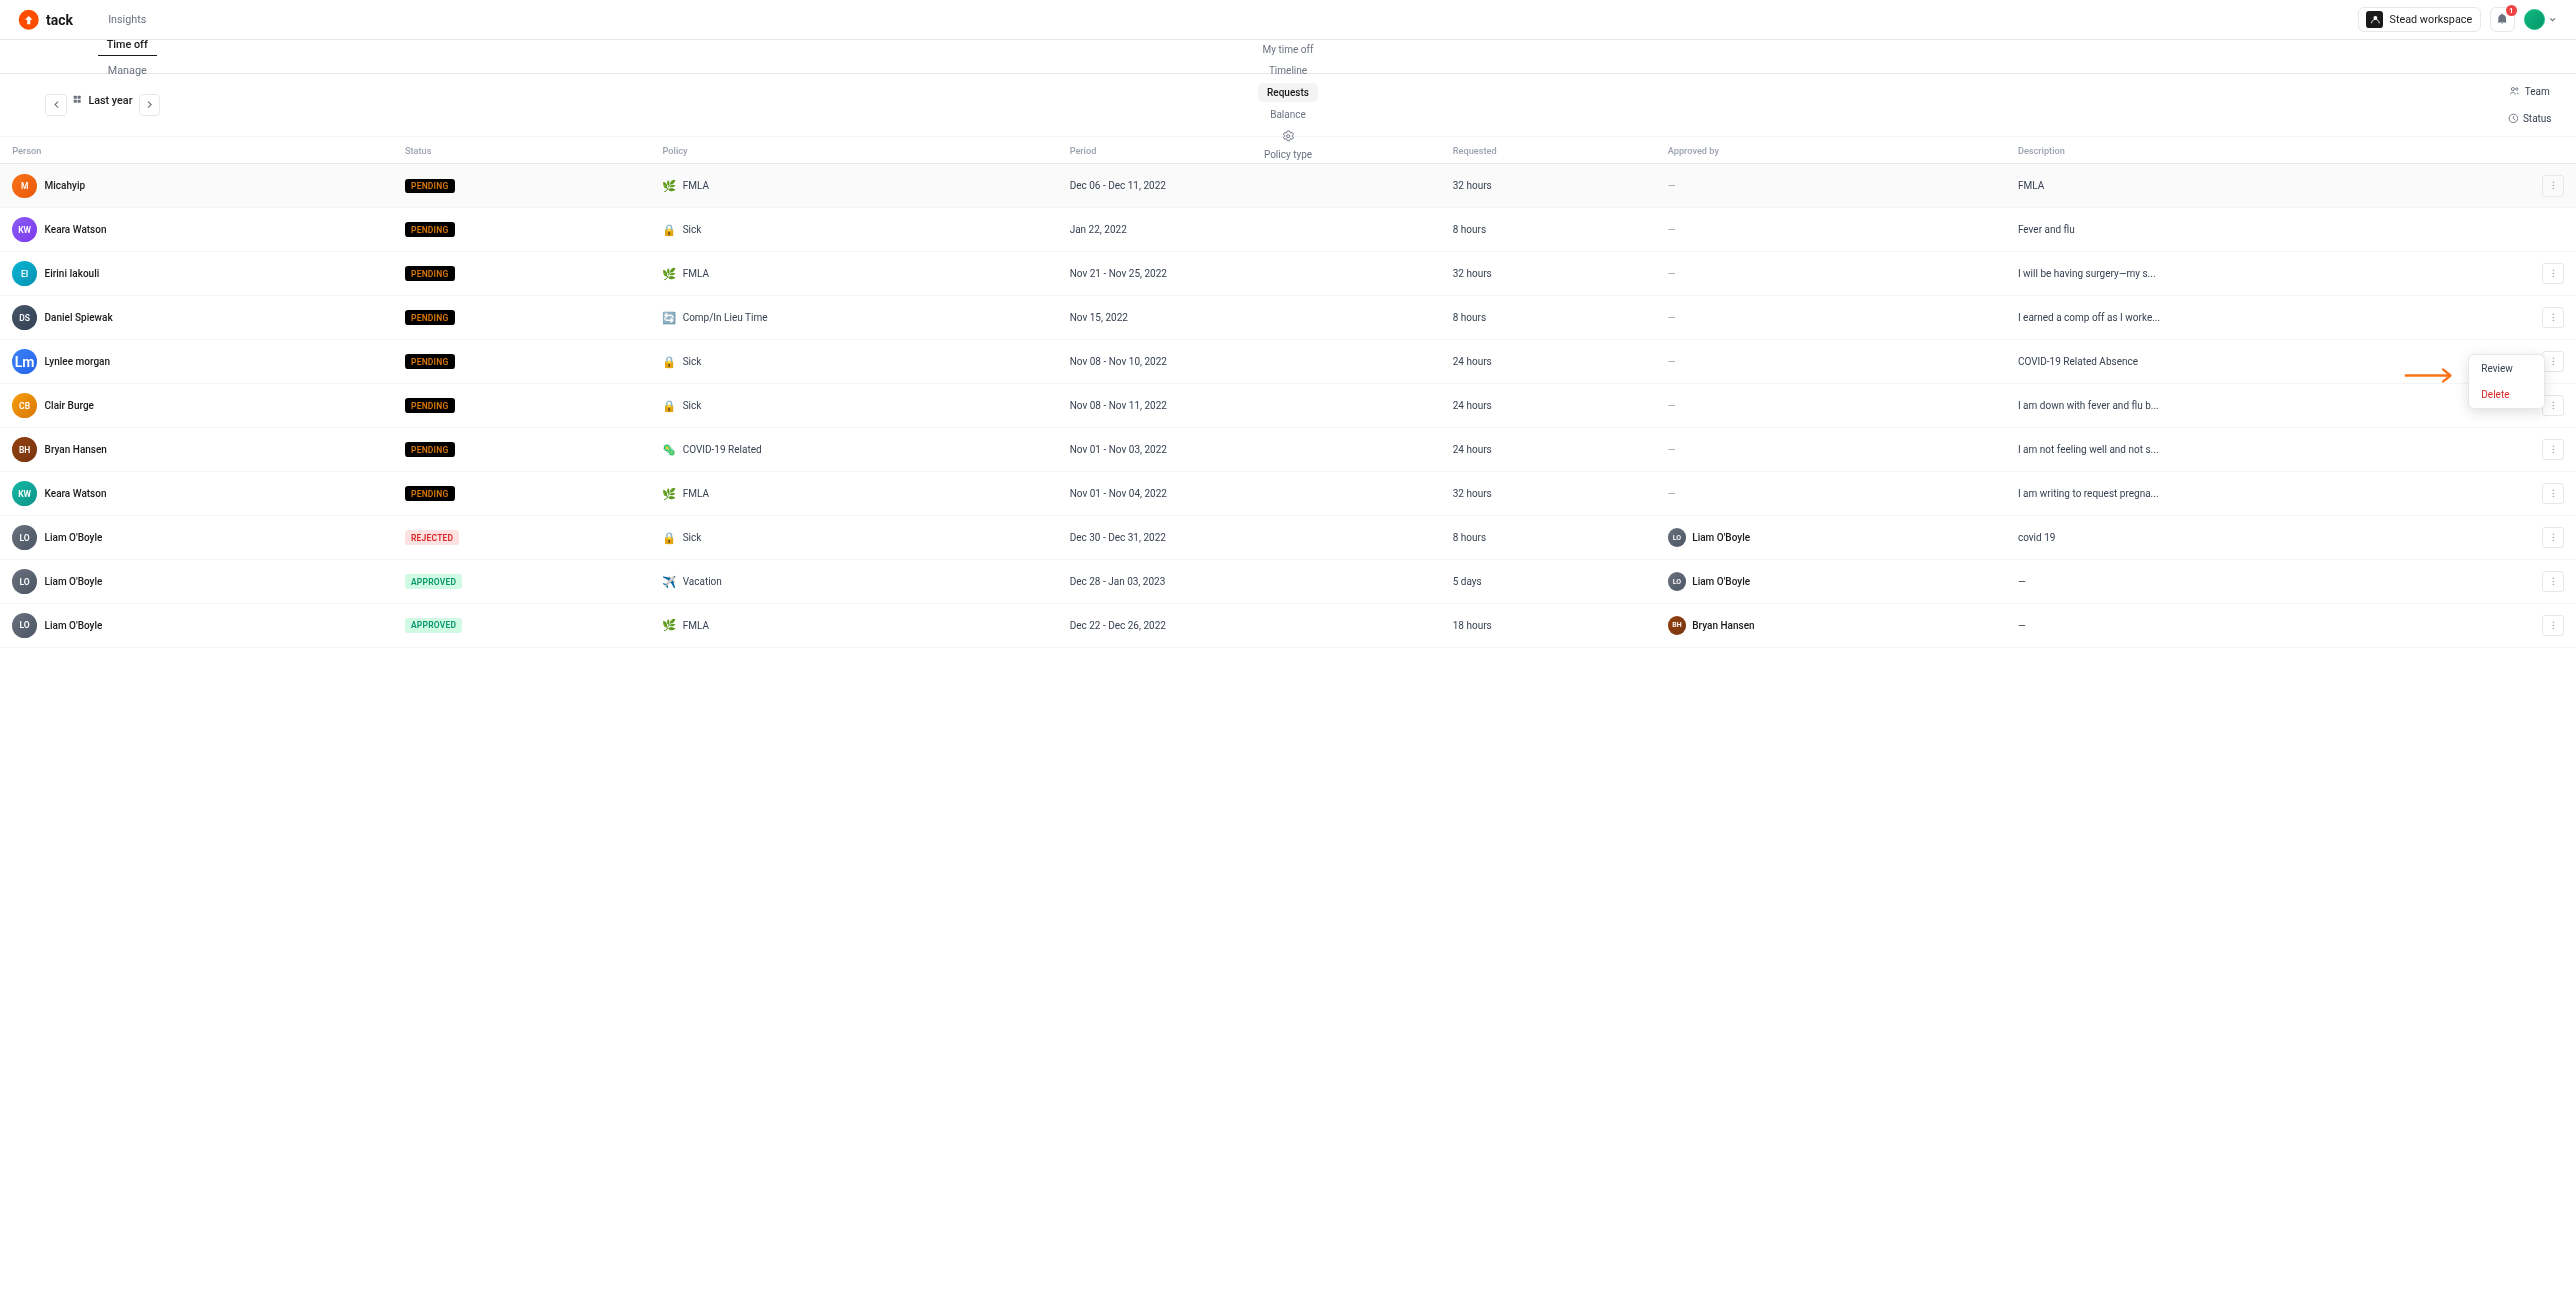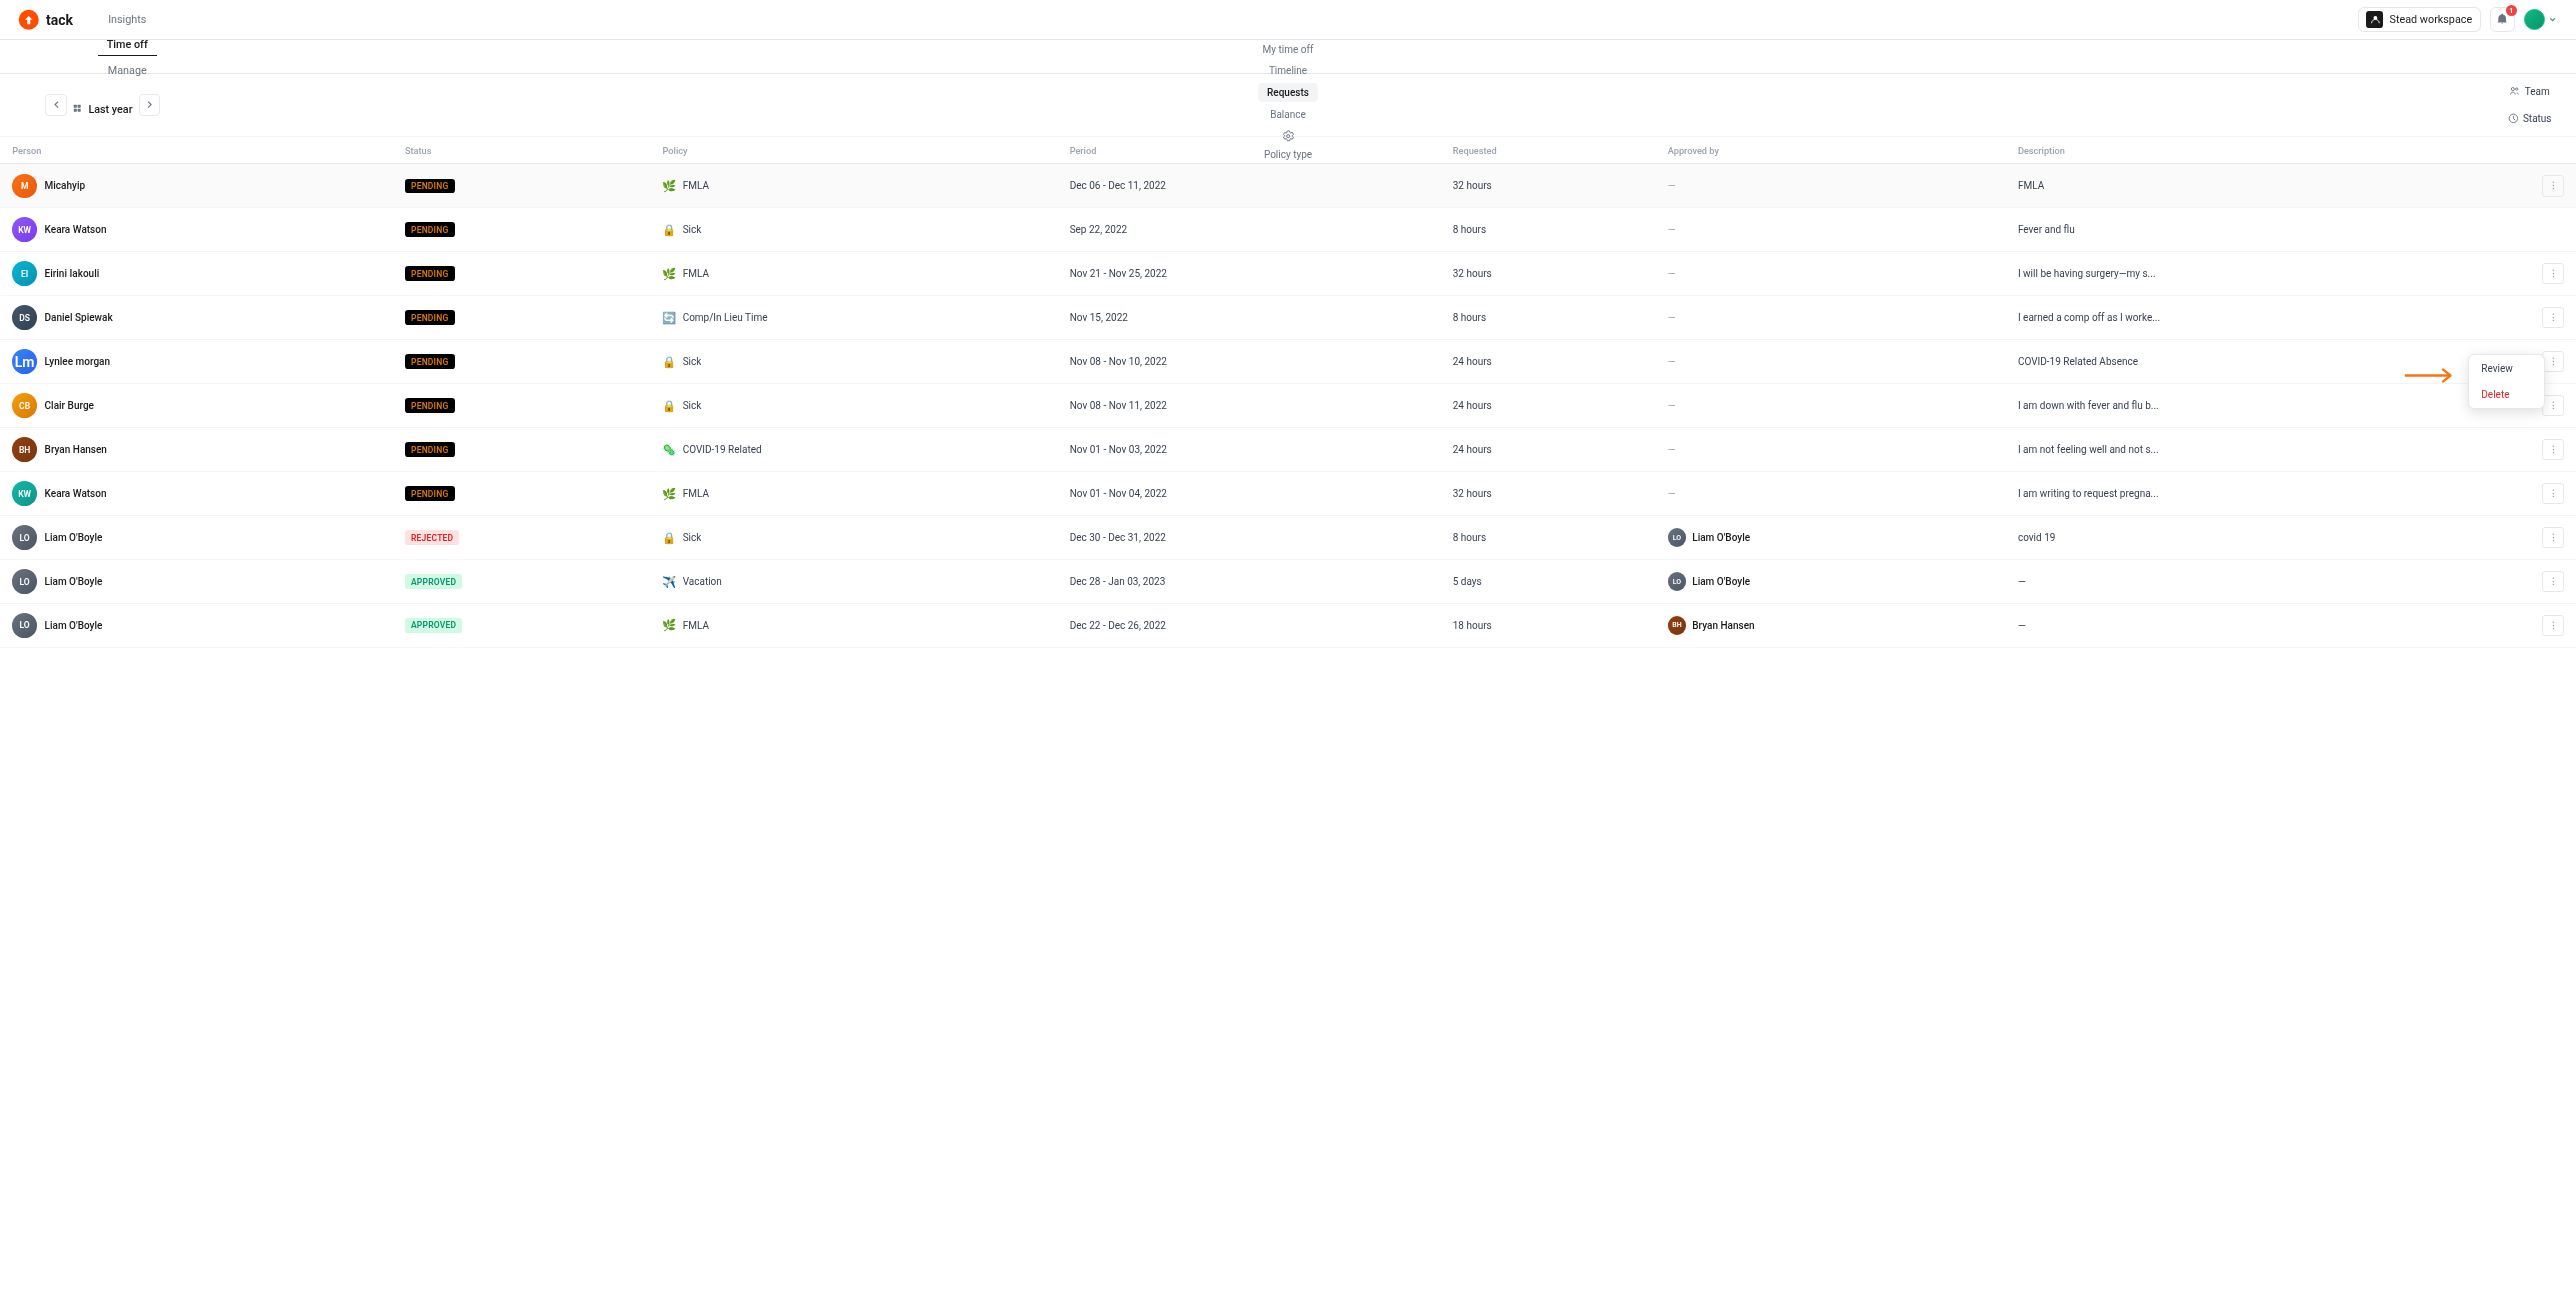--- a/index.html
+++ b/index.html
@@ -24,21 +24,21 @@
 
     
     .subnav { display: flex; align-items: center; gap: 3.1px; padding: 0 18.4px; height: 34px; border-bottom: 0.8px solid #e5e7eb; flex-direction: column; }
     .subnav-item { padding: 3.8px 9.2px; font-size: 10px; color: #6b7280; cursor: pointer; border-radius: 4.6px; }
     .subnav-item.active { background: #f3f4f6; color: #1a1a1a; font-weight: 500; }
     .subnav-divider { width: 0.8px; height: 15.4px; background: #e5e7eb; margin: 0 3.1px; }
     .gear-icon { width: 21.5px; height: 21.5px; display: flex; align-items: center; justify-content: center; color: #6b7280; cursor: pointer; border-radius: 4.6px; }
 
     
     .toolbar { display: flex; align-items: center; justify-content: space-between; padding: 9.2px 18.4px; border-bottom: 0.8px solid #f3f4f6; }
-    .toolbar-left { display: flex; align-items: flex-end; gap: 6.1px; padding-left: 27px; }
+    .toolbar-left { display: flex; align-items: flex-start; gap: 6.1px; padding-left: 27px; }
     .toolbar-right { display: flex; align-items: center; gap: 9.2px; flex-direction: column; }
     .nav-arrow { width: 21.5px; height: 21.5px; border: 0.8px solid #e5e7eb; border-radius: 4.6px; display: flex; align-items: center; justify-content: center; cursor: pointer; color: #6b7280; }
     .period-label { display: flex; align-items: center; gap: 4.6px; font-size: 10.8px; font-weight: 500; cursor: pointer; }
     .filter-btn { display: flex; align-items: center; gap: 4.6px; font-size: 10px; color: #374151; cursor: pointer; padding: 3.1px 6.1px; border-radius: 4.6px; }
 
     
     .table-container { overflow-x: auto; position: relative; }
     table { width: 100%; border-collapse: collapse; }
     thead tr { border-bottom: 0.8px solid #e5e7eb; }
     th { padding: 7.7px 12.3px; text-align: left; font-size: 9.2px; font-weight: 500; color: #9ca3af; text-transform: none; white-space: nowrap; }
@@ -253,21 +253,21 @@
       <span class="badge badge-pending">PENDING</span>
     </td>
     <td>
       <div class="policy-cell">
         <div class="policy-icon">
                 <span style="font-size:11.5px;">🔒</span>
               </div>
         <span>Sick</span>
       </div>
     </td>
-    <td>Sep 22, 2022</td>
+    <td>Jan 22, 2022</td>
     <td>8 hours</td>
     <td><span class="dash">—</span></td>
     <td><span class="desc-cell">Fever and flu</span></td>
     <td style="width:31px;"></td>
   </tr>
         <tr>
     <td>
       <div class="person-cell">
         <div class="person-avatar av-teal" style="width:24.6px;height:24.6px;border-radius:50%;flex-shrink:0;display:flex;align-items:center;justify-content:center;font-size:8.5px;color:white;font-weight:600;">EI</div>
         <span class="person-name">Eirini Iakouli</span>

